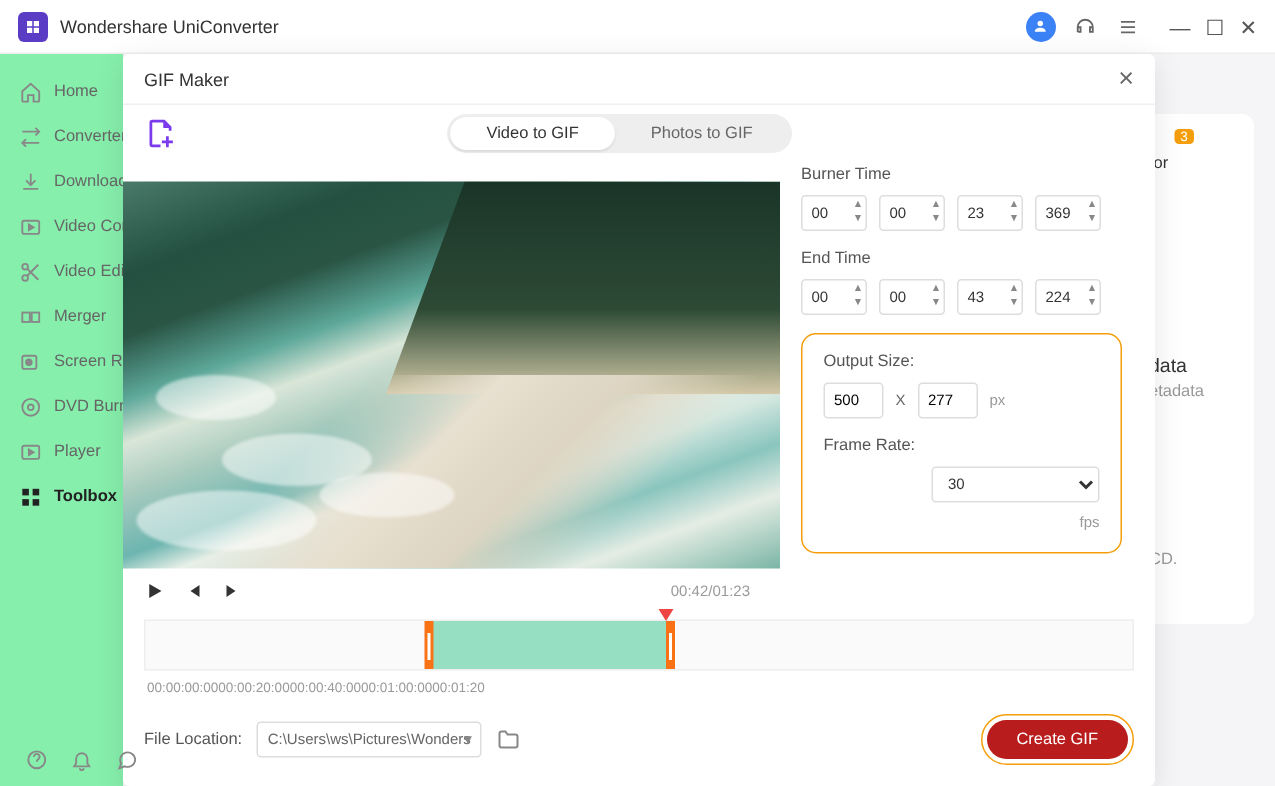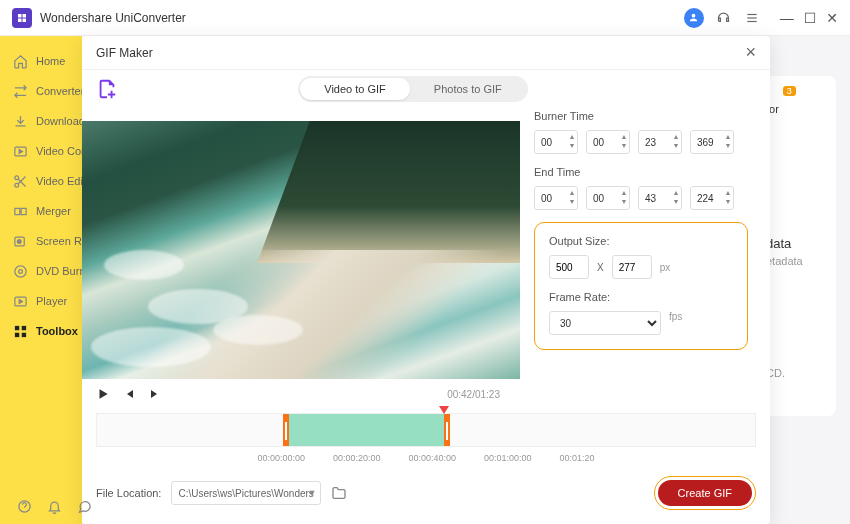--- a/index.html
+++ b/index.html
@@ -9,21 +9,21 @@
 .titlebar .logo { width: 20px; height: 20px; background: #5b3cc4; border-radius: 4px; margin-right: 8px; display: flex; align-items: center; justify-content: center; }
 .titlebar .logo svg { fill: #fff; }
 .titlebar .title { font-size: 12px; color: #333; font-weight: 500; }
 .titlebar .right { margin-left: auto; display: flex; align-items: center; gap: 12px; }
 .titlebar .user-ic { width: 20px; height: 20px; border-radius: 50%; background: #3b82f6; display:flex;align-items:center;justify-content:center;color:#fff;font-size:11px; }
 .titlebar .ic { width: 16px; height: 16px; color: #666; display:flex;align-items:center;justify-content:center; cursor:pointer; }
 .win-ctrl { display:flex; gap:10px; margin-left:8px; }
 .win-ctrl span { font-size: 14px; color: #555; cursor:pointer; line-height:1; }
 
 .main { display:flex; height: calc(524px - 36px); }
-.sidebar { width: 82px; background: #fde047; padding-top: 10px; overflow:hidden; }
+.sidebar { width: 82px; background: #86efac; padding-top: 10px; overflow:hidden; }
 .sb-item { display:flex; align-items:center; gap:8px; padding: 7px 12px; font-size: 11px; color: #666; cursor:pointer; white-space:nowrap; }
 .sb-item .sb-ic { width:16px; height:16px; color:#888; display:flex;align-items:center;justify-content:center; flex-shrink:0; }
 .sb-item.active { color:#222; font-weight:600; }
 .sb-item.active .sb-ic { color:#222; }
 
 .content { flex:1; position:relative; background:#f5f5f7; }
 
 .bg-card { position:absolute; right:14px; top:40px; width:80px; height:340px; background:#fff; border-radius:8px; padding:10px; font-size:11px; color:#999; overflow:hidden; }
 .bg-card .t1 { color:#333; font-weight:500; margin-bottom:4px; }
 .bg-card .badge { display:inline-block; background:#f59e0b; color:#fff; border-radius:3px; font-size:9px; padding:0 4px; margin-bottom:40px; }
@@ -55,30 +55,30 @@
 .spin { position:relative; width:44px; }
 .spin input { width:100%; height:24px; border:1px solid #ddd; border-radius:3px; padding:0 14px 0 6px; font-size:10px; color:#333; text-align:left; }
 .spin .arrows { position:absolute; right:2px; top:2px; display:flex; flex-direction:column; gap:0; }
 .spin .ar { width:8px; height:9px; font-size:7px; color:#888; line-height:9px; cursor:pointer; text-align:center; }
 
 .highlight-box { border:1.5px solid #f59e0b; border-radius:10px; padding:12px 14px 14px; margin-top:2px; }
 .sz-row { display:flex; align-items:center; gap:8px; margin-bottom:12px; }
 .sz-in { width:40px; height:24px; border:1px solid #ddd; border-radius:3px; padding:0 6px; font-size:10px; }
 .sz-x { font-size:10px; color:#666; }
 .sz-unit { font-size:10px; color:#999; }
-.sel-row { display:flex; align-items:flex-start; gap:8px; }
+.sel-row { display:flex; align-items:flex-end; gap:8px;flex-direction:column; }
 .sel { width:112px; height:24px; border:1px solid #ddd; border-radius:3px; padding:0 6px; font-size:10px; color:#333; background:#fff; }
 
 .timeline { padding:4px 14px 0; position:relative; }
 .tl-track { height:34px; background:#fafafa; border:1px solid #eee; position:relative; margin-bottom:6px; }
 .tl-sel { position:absolute; top:0; height:100%; background:#7dd8b5; opacity:0.8; }
 .tl-handle { position:absolute; top:0; width:6px; height:100%; background:#f97316; cursor:ew-resize; }
 .tl-handle::after { content:''; position:absolute; left:2px; top:8px; width:2px; height:18px; background:#fff; }
 .tl-play { position:absolute; top:-8px; width:0; height:0; border-left:5px solid transparent; border-right:5px solid transparent; border-top:8px solid #ef4444; }
-.tl-ticks { display:flex; justify-content:center; font-size:9px; color:#999; padding:0 2px;gap:28px; }
+.tl-ticks { display:flex; justify-content:flex-start; font-size:9px; color:#999; padding:0 2px; }
 
 .footer { position:absolute; bottom:14px; left:14px; right:14px; display:flex; align-items:center; gap:10px; }
 .fl-lbl { font-size:11px; color:#555; }
 .fl-path { flex:0 0 150px; height:24px; border:1px solid #ddd; border-radius:3px; display:flex; align-items:center; padding:0 6px; font-size:10px; color:#666; overflow:hidden; white-space:nowrap; position:relative; }
 .fl-path .chev { position:absolute; right:4px; font-size:9px; color:#888; }
 .folder-ic { width:16px; height:16px; color:#888; cursor:pointer; }
 .create-wrap { margin-left:auto; border:1.5px solid #f59e0b; border-radius:18px; padding:3px; }
 .create-btn { background:#b91c1c; color:#fff; border:none; border-radius:14px; padding:7px 20px; font-size:11px; cursor:pointer; }
 
 .bottom-icons { position:absolute; bottom:10px; left:16px; display:flex; gap:14px; }

